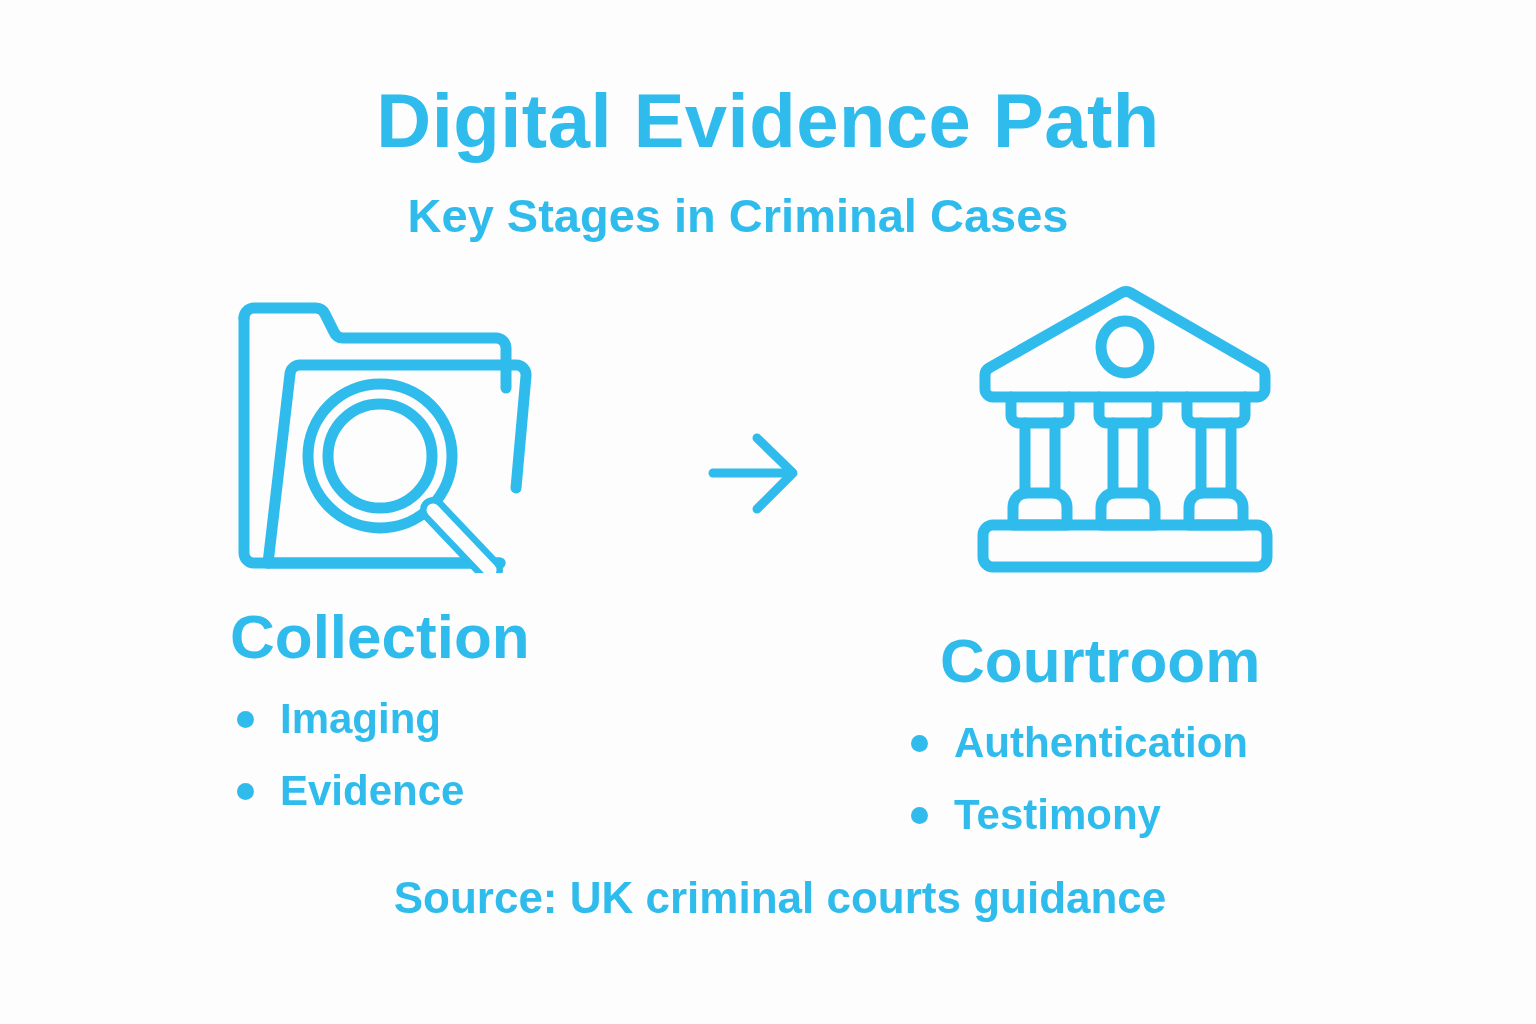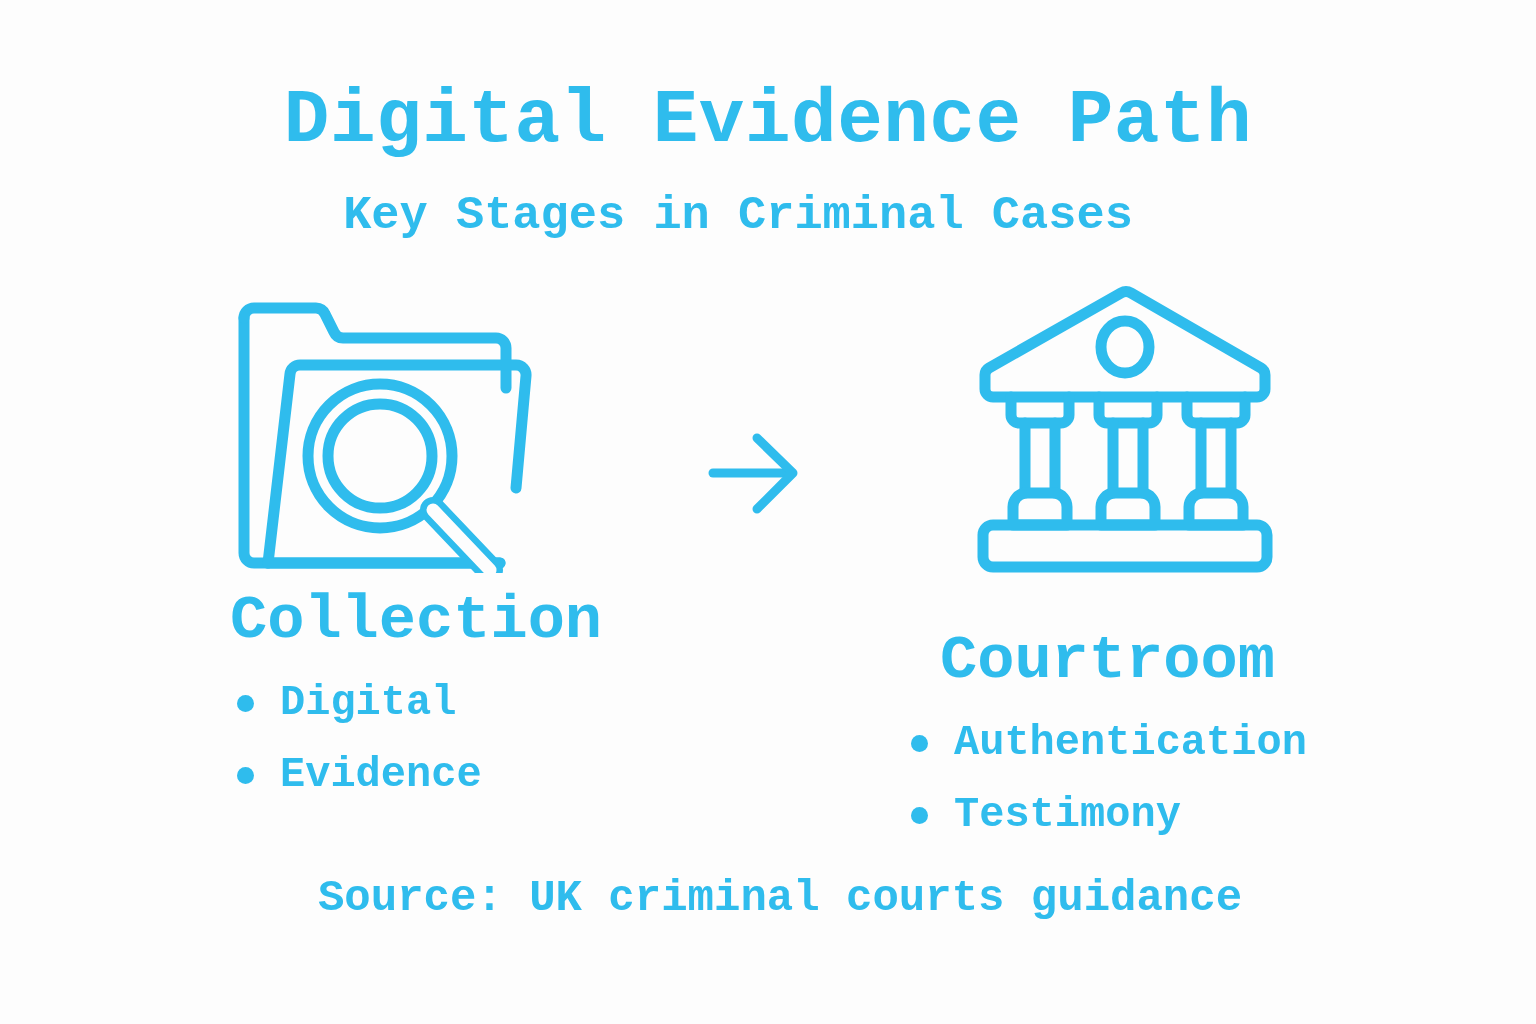--- a/index.html
+++ b/index.html
@@ -10,21 +10,20 @@
   }
   body {
     font-family: "Liberation Sans", sans-serif;
   }
   #canvas {
     position: relative;
     width: 1536px;
     height: 1024px;
     background: #fdfdfd;
     overflow: hidden;
-    font-family: Liberation Mono, monospace;
   }
 
   
   .title {
     position: absolute;
     left: 0;
     top: 83px;
     width: 1536px;
     text-align: center;
     font-size: 76px;
@@ -84,21 +83,21 @@
   .column.right { left: 900px; width: 470px; }
 
   .col-heading {
     font-size: 62px;
     font-weight: bold;
     color: #2fbced;
     line-height: 1.0;
     margin: 0 0 30px 0;
     white-space: nowrap;
   }
-  .column.left  .col-heading { text-align: left; padding-left: 4px; }
+  .column.left  .col-heading { text-align: left; padding-left: 4px; margin-top: 16px; }
   .column.right .col-heading { text-align: left; padding-left: 40px; margin-top: 40px; }
 
   .bullet-list {
     list-style: none;
     margin: 0;
     padding: 0;
   }
   .bullet-item {
     display: flex;
     align-items: center;
@@ -218,21 +217,21 @@
 
       <rect x="8" y="240" width="284" height="42" rx="10" ry="10"></rect>
     </svg>
   </div>
 
   <div class="column left">
     <div class="col-heading">Collection</div>
     <ul class="bullet-list">
       <li class="bullet-item">
         <span class="bullet-dot"></span>
-        <span>Digital</span>
+        <span>Imaging</span>
       </li>
       <li class="bullet-item">
         <span class="bullet-dot"></span>
         <span>Evidence</span>
       </li>
     </ul>
   </div>
 
   <div class="column right">
     <div class="col-heading">Courtroom</div>

